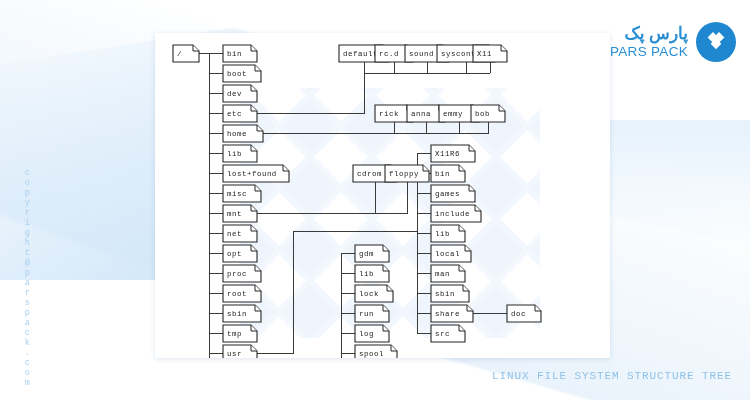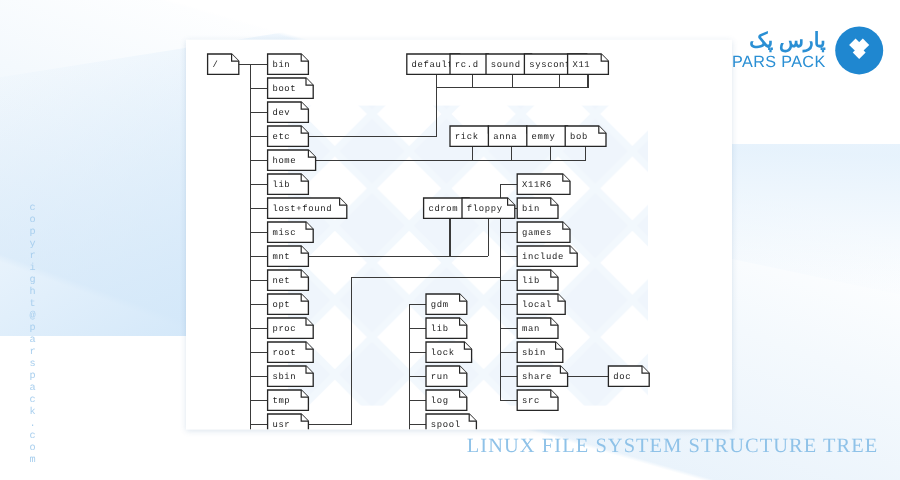--- a/index.html
+++ b/index.html
@@ -111,23 +111,23 @@
     background: #1f87d0;
     position: relative;
   }
 
   
   .caption {
     position: absolute;
     right: 18px;
     bottom: 18px;
     color: #8fc2e8;
-    font-size: 17px;
+    font-size: 11px;
     letter-spacing: 0.9px;
-    font-family: Liberation Serif, serif;
+    font-family: Liberation Mono, monospace;
   }
 
   
   .copyright {
     position: absolute;
     left: 22px;
     top: 168px;
     color: #a9cfee;
     font-size: 8.5px;
     letter-spacing: 0px;

